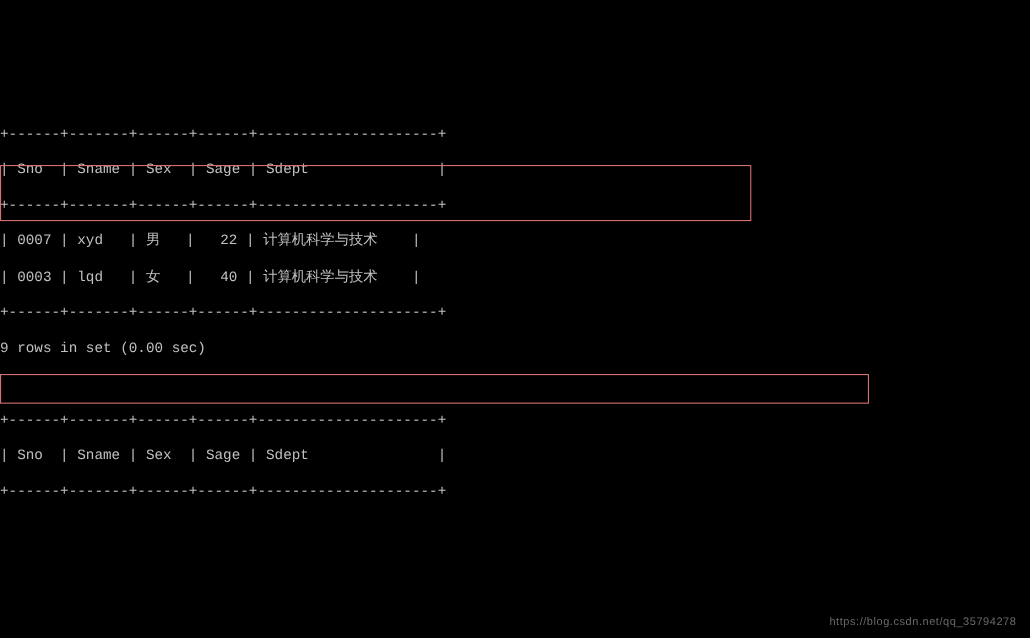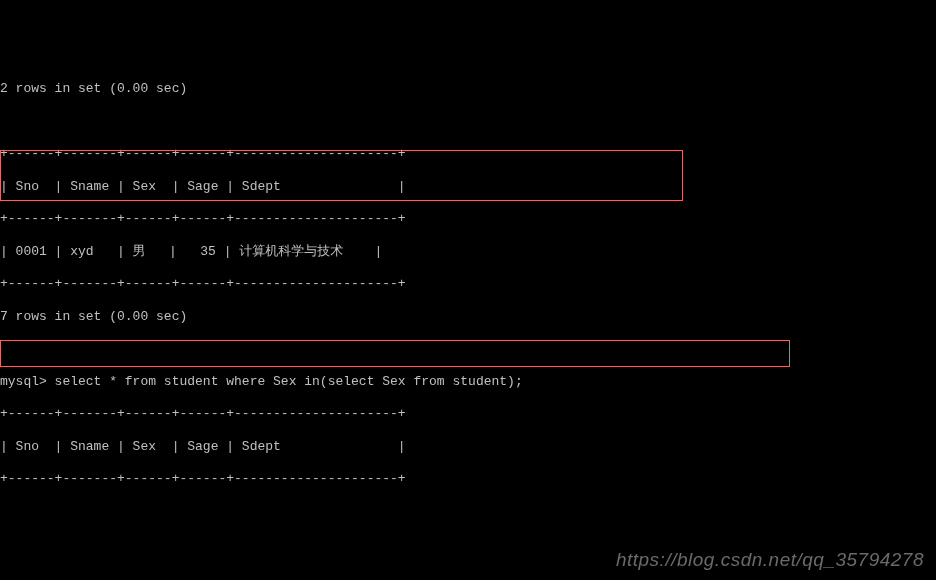--- a/index.html
+++ b/index.html
@@ -35,42 +35,40 @@
       top: 340px;
       width: 790px;
       height: 27px;
       pointer-events: none;
     }
     .watermark {
       position: absolute;
       bottom: 8px;
       right: 12px;
       color: #6a6a6a;
-      font-size: 19px;
+      font-size: 10px;
       font-family: Arial, sans-serif;
       letter-spacing: 0.5px;
-      font-style: italic;
     }
   </style>
 </head>
 <body>
 
 
 
 <div class="terminal">
-<div class="line">2 rows in set (0.00 sec)</div>
 <div class="line"> </div>
 <div class="line">+------+-------+------+------+---------------------+</div>
 <div class="line">| Sno  | Sname | Sex  | Sage | Sdept               |</div>
 <div class="line">+------+-------+------+------+---------------------+</div>
-<div class="line">| 0001 | xyd   | 男   |   35 | 计算机科学与技术    |</div>
+<div class="line">| 0007 | xyd   | 男   |   22 | 计算机科学与技术    |</div>
+<div class="line">| 0003 | lqd   | 女   |   40 | 计算机科学与技术    |</div>
 <div class="line">+------+-------+------+------+---------------------+</div>
-<div class="line">7 rows in set (0.00 sec)</div>
+<div class="line">9 rows in set (0.00 sec)</div>
 <div class="line"> </div>
-<div class="line"><span>mysql&gt; </span><span>select * from student where Sex in(select Sex from student);</span></div>
 <div class="line">+------+-------+------+------+---------------------+</div>
 <div class="line">| Sno  | Sname | Sex  | Sage | Sdept               |</div>
 <div class="line">+------+-------+------+------+---------------------+</div>
 
 
 
 
 
 
 

